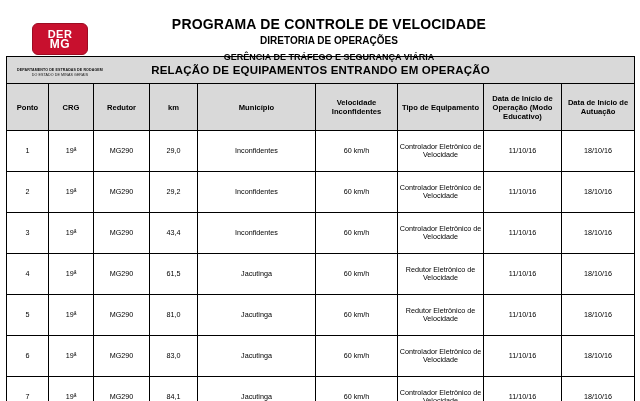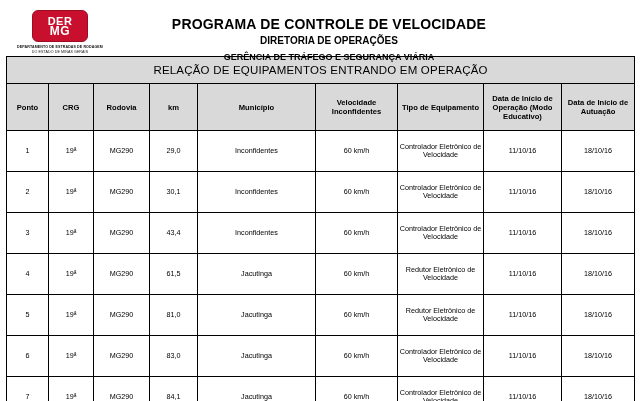--- a/index.html
+++ b/index.html
@@ -31,21 +31,21 @@
   }
   .logo-block {
     width: 108px;
     flex: 0 0 108px;
     text-align: center;
     padding-top: 2px;
   }
   .logo-badge {
     width: 54px;
     height: 30px;
-    margin: 0 auto;
+    margin: 13px auto;
     border-radius: 6px;
     background: #c8102e;
     color: #ffffff;
     font-weight: bold;
     font-size: 9px;
     line-height: 10px;
     letter-spacing: 0.5px;
     display: flex;
     flex-direction: column;
     justify-content: center;
@@ -97,21 +97,21 @@
   }
   table.main td, table.main th {
     border: 1px solid #000000;
     text-align: center;
     vertical-align: middle;
     padding: 2px 1px;
   }
   tr.banner td {
     background: #d9d9d9;
     font-size: 11.5px;
-    font-weight: normal;
+    font-weight: bold;
     height: 22px;
     letter-spacing: 0.2px;
     margin-left: 32px;
   }
   tr.colhead th {
     background: #d9d9d9;
     font-size: 7.6px;
     font-weight: bold;
     height: 42px;
     line-height: 9px;
@@ -167,21 +167,21 @@
           <col class="c-dt1">
           <col class="c-dt2">
       </colgroup>
       <thead>
         <tr class="banner">
           <td colspan="9">RELAÇÃO DE EQUIPAMENTOS ENTRANDO EM OPERAÇÃO</td>
         </tr>
         <tr class="colhead">
           <th>Ponto</th>
           <th>CRG</th>
-          <th>Rodovia</th>
+          <th>Redutor</th>
           <th>km</th>
           <th>Município</th>
           <th>Velocidade Inconfidentes</th>
           <th>Tipo de Equipamento</th>
           <th>Data de Início de Operação (Modo Educativo)</th>
           <th>Data de Início de Autuação</th>
         </tr>
       </thead>
       <tbody>
         <tr>
@@ -192,21 +192,21 @@
           <td>Inconfidentes</td>
           <td>60 km/h</td>
           <td>Controlador Eletrônico de Velocidade</td>
           <td>11/10/16</td>
           <td>18/10/16</td>
         </tr>
         <tr>
           <td>2</td>
           <td>19ª</td>
           <td>MG290</td>
-          <td>30,1</td>
+          <td>29,2</td>
           <td>Inconfidentes</td>
           <td>60 km/h</td>
           <td>Controlador Eletrônico de Velocidade</td>
           <td>11/10/16</td>
           <td>18/10/16</td>
         </tr>
         <tr>
           <td>3</td>
           <td>19ª</td>
           <td>MG290</td>

